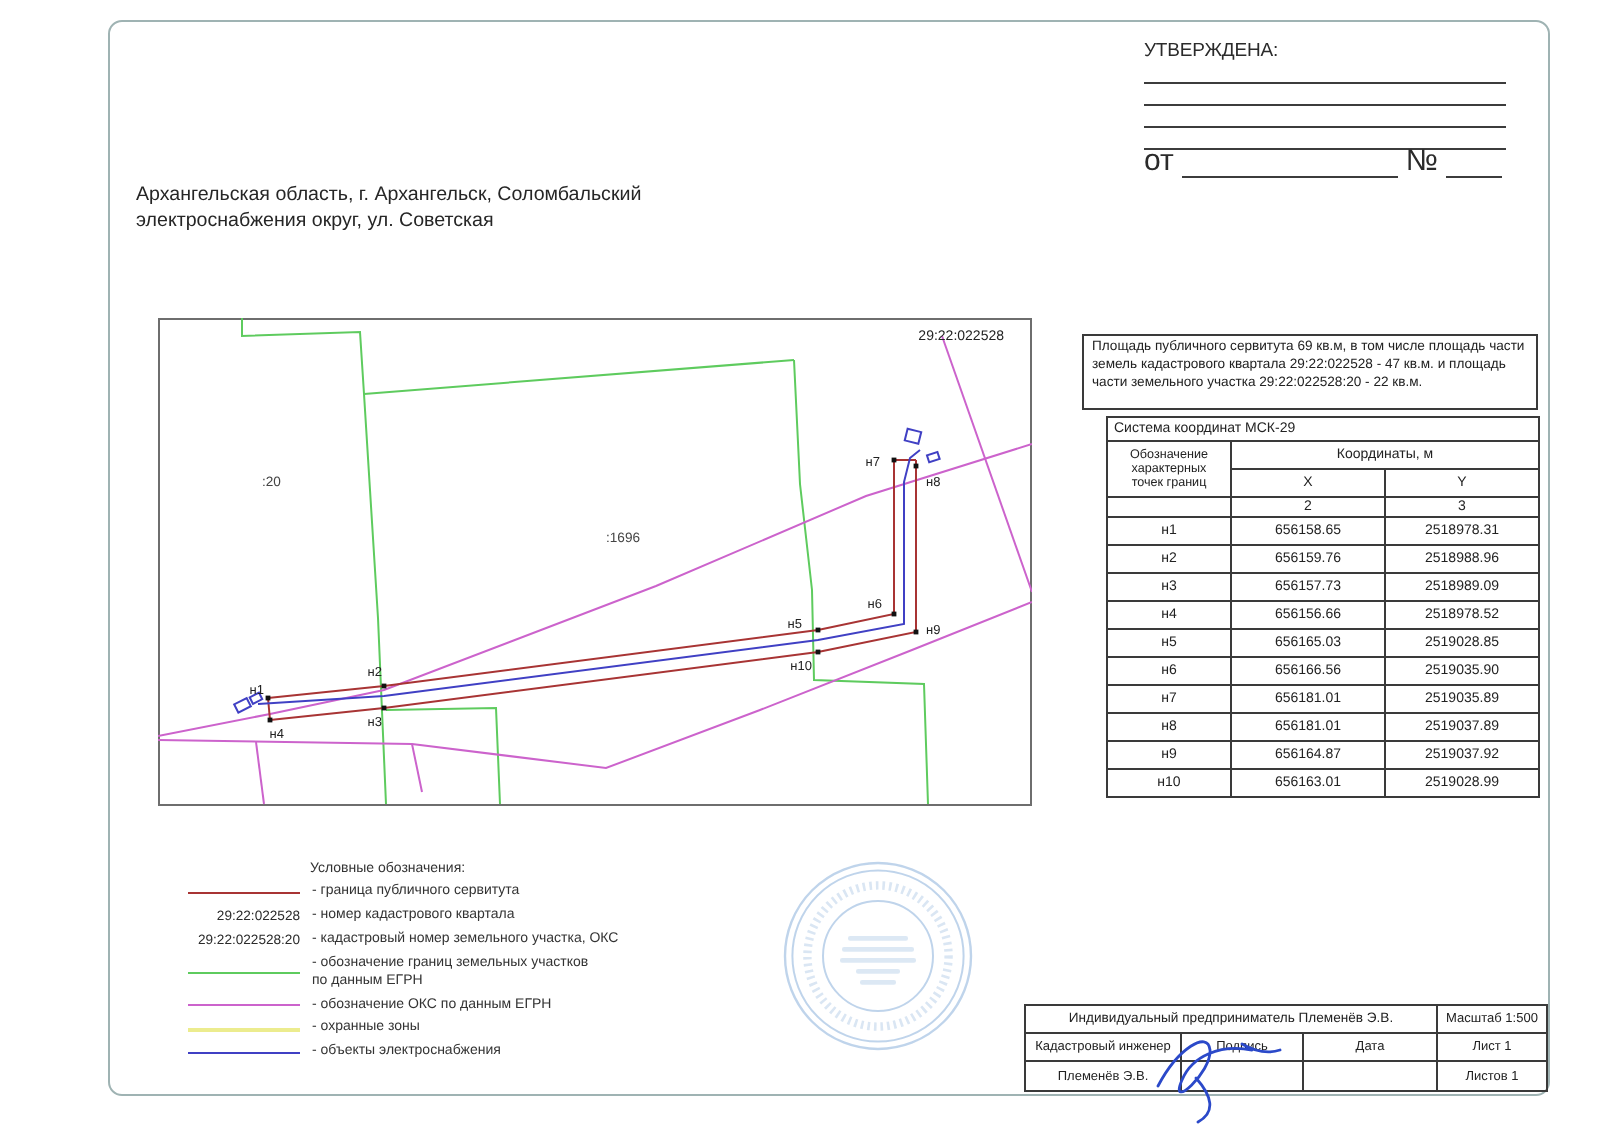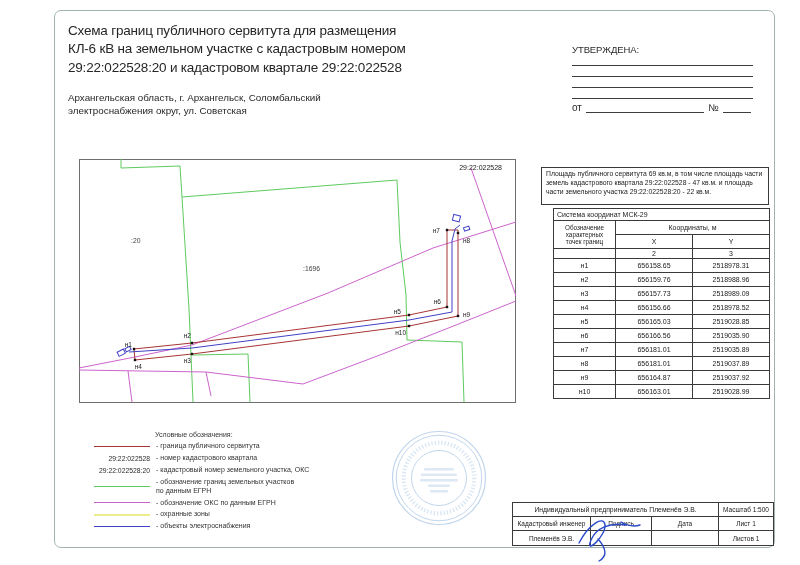--- a/index.html
+++ b/index.html
@@ -6,24 +6,24 @@
   .page{position:relative;width:800px;height:565px;background:#fff;overflow:hidden;
         font-family:"Liberation Sans",sans-serif;color:#2b2b2b;}
   .frame{position:absolute;left:54px;top:10px;width:719px;height:536px;
          border:1.5px solid #9fb3b3;border-radius:7px;}
   
   .doc-title{position:absolute;left:68px;top:22px;width:390px;font-size:13.5px;
              line-height:1.36;letter-spacing:-0.2px;white-space:pre-line;color:#262626;}
   .doc-subtitle{position:absolute;left:68px;top:92px;width:300px;font-size:9.8px;
                 line-height:1.3;white-space:pre-line;color:#262626;}
   
-  .approval{position:absolute;left:572px;top:44px;width:181px;}
+  .approval{position:absolute;left:572px;top:20px;width:181px;}
   .approval .cap{font-size:9.5px;letter-spacing:-0.1px;}
   .approval .ln{border-bottom:1px solid #3c3c3c;height:10px;}
-  .approval .from-row{display:flex;align-items:flex-end;font-size:10px;margin-top:2px;height:12px;}
+  .approval .from-row{display:flex;align-items:flex-end;font-size:15px;margin-top:2px;height:12px;}
   .approval .from-row .ln{flex:1;margin:0 4px;}
   .approval .from-row .ln.short{flex:0 0 28px;margin-right:2px;}
   
   .plan{position:absolute;left:79px;top:159px;}
   .plan-frame{fill:none;stroke:#6e6e6e;stroke-width:1;}
   .plan text{font-family:"Liberation Sans",sans-serif;}
   .pw-sym{fill:none;stroke:var(--power);stroke-width:1;}
   
   .stamp{position:absolute;left:390px;top:428px;opacity:.85;}
   .stamp circle{fill:none;stroke:var(--stamp);}
@@ -52,23 +52,20 @@
              padding:0;overflow:hidden;}
   .sig{position:absolute;left:576px;top:512px;}
   .sig path{fill:none;stroke:#2b49c9;stroke-width:1.4;stroke-linecap:round;}
 </style>
 </head>
 <body>
 
 <div class="page">
   <div class="frame"></div>
 
-  <div class="doc-title">Схема границ публичного сервитута для размещения
-КЛ-6 кВ на земельном участке с кадастровым номером
-29:22:022528:20 и кадастровом квартале 29:22:022528</div>
   <div class="doc-subtitle">Архангельская область, г. Архангельск, Соломбальский
 электроснабжения округ, ул. Советская</div>
 
   <div class="approval">
     <div class="cap">УТВЕРЖДЕНА:</div>
     <div class="ln"></div>
     <div class="ln"></div>
     <div class="ln"></div>
     <div class="ln"></div>
     <div class="from-row">

